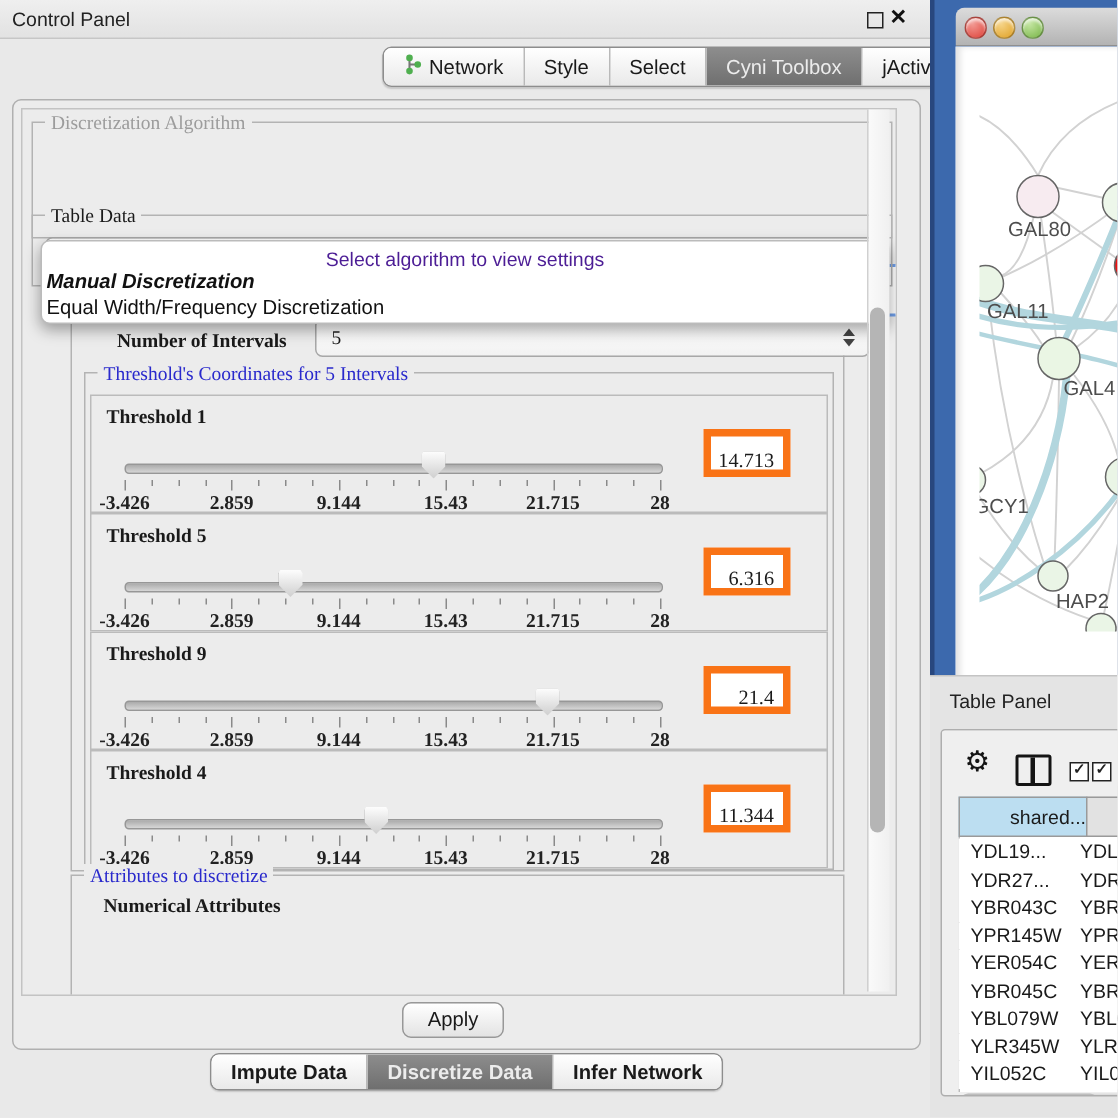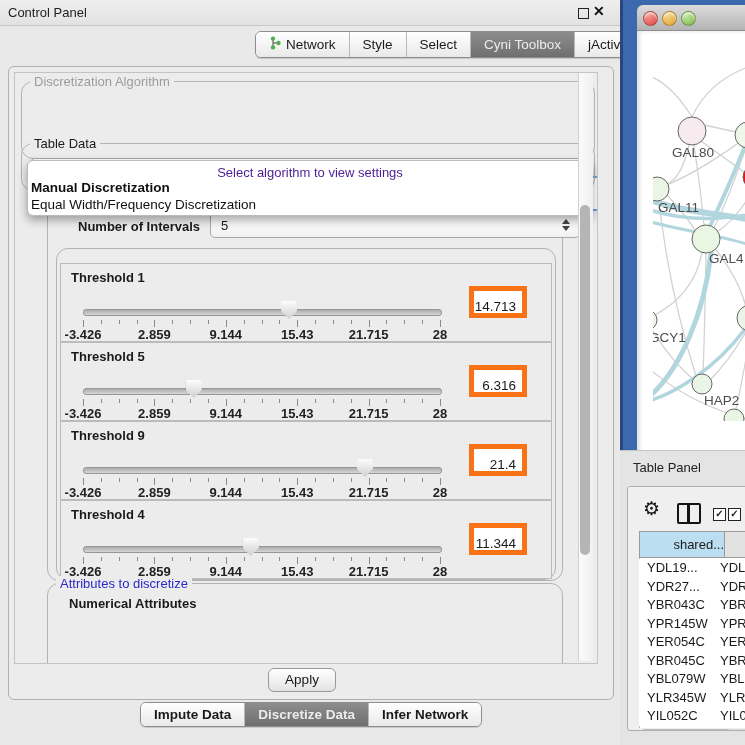--- a/index.html
+++ b/index.html
@@ -17,21 +17,21 @@
   .tab:first-child{border-left:none;}
   .tab.sel{background:linear-gradient(#8d8d8d,#6f6f6f);color:#ececec;}
   #top-tabs{left:255px;top:31px;}
   #bottom-tabs{left:140px;top:702px;font-weight:bold;}
 
   #outer-panel{left:8px;top:66px;width:604px;height:632px;background:#ececec;border:1px solid #b0b0b0;border-radius:6px;}
   #scroll-pane{left:14px;top:72px;width:582px;height:590px;border:1px solid #c3c3c3;background:#ececec;overflow:hidden;}
   #v-scrollbar{left:578px;top:73px;width:14px;height:588px;background:linear-gradient(90deg,#fafafa,#f0f0f0);border-left:1px solid #d0d0d0;}
   #v-thumb{left:580px;top:205px;width:10px;height:350px;background:#b5b5b5;border-radius:6px;}
 
-  .groupbox{border:1px solid #b3b3b3;border-radius:12px;}
+  .groupbox{border:1px solid #b3b3b3;border-radius:0;font-family:Liberation Serif, serif;}
   .grouplabel{position:absolute;top:-8px;left:8px;background:#ececec;padding:0 4px;font-size:13px;}
   .g-green{color:#2eb82e;}
   .g-blue{color:#2929cc;}
   .g-gray{color:#9c9c9c;}
 
   .combo{background:linear-gradient(#ffffff,#f2f2f2);border:1px solid #a8a8a8;border-radius:5px;display:flex;align-items:center;padding:0 10px;font-size:13px;}
   .spinner{position:absolute;right:9px;top:50%;transform:translateY(-50%);display:flex;flex-direction:column;gap:2px;}
   .spinner i{width:0;height:0;border-left:4px solid transparent;border-right:4px solid transparent;}
   .spinner .up{border-bottom:5px solid #444;}
   .spinner .dn{border-top:5px solid #444;}
@@ -144,20 +144,21 @@
       <div class="abs" style="left:30px;top:27px;font-weight:bold;">Number of Intervals</div>
       <div class="combo" style="position:absolute;left:162px;top:20px;width:348px;height:24px;">
         <span>5</span>
         <span class="spinner">
             <i class="up"></i>
             <i class="dn"></i>
           </span>
       </div>
 
       <div class="abs groupbox" style="left:8px;top:56px;width:498px;height:330px;">
+        <span class="grouplabel g-blue">Threshold's Coordinates for 5 Intervals</span>
         <div class="abs" id="threshold-rows" style="left:0;top:0;width:498px;height:330px;">
             <div class="th-row" style="left: 3px; top: 14px; width: 490px;">
               <div class="th-label">Threshold 1</div>
               <div class="th-track" style="left: 22px; width: 357px;"></div>
               <div class="tick major" style="left: 22px;"></div>
               <div class="tick minor" style="left: 39.85px;"></div>
               <div class="tick minor" style="left: 57.7px;"></div>
               <div class="tick minor" style="left: 75.55px;"></div>
               <div class="tick major" style="left: 93.4px;"></div>
               <div class="tick minor" style="left: 111.25px;"></div>
@@ -288,21 +289,21 @@
       </div>
     </div>
 
     <div class="abs groupbox" style="left:32px;top:510px;width:514px;height:110px;">
       <span class="grouplabel g-blue">Attributes to discretize</span>
       <div class="abs" style="left:6px;top:12px;font-weight:bold;padding-left:15px;">Numerical Attributes</div>
     </div>
 
     <div class="abs" id="popup">
       <div class="abs" id="popup-hint">Select algorithm to view settings</div>
-      <div class="abs popup-item" style="top:19px;font-weight:bold;">Manual Discretization</div>
+      <div class="abs popup-item" style="top:19px;font-weight:bold;font-style:italic;">Manual Discretization</div>
       <div class="abs popup-item" style="top:36px;">Equal Width/Frequency Discretization</div>
     </div>
   </div>
 
   <div class="abs" id="v-scrollbar"></div>
   <div class="abs" id="v-thumb"></div>
 
   <div class="abs" id="apply-btn">Apply</div>
   <div class="abs tabbar" id="bottom-tabs">
       <div class="tab">

